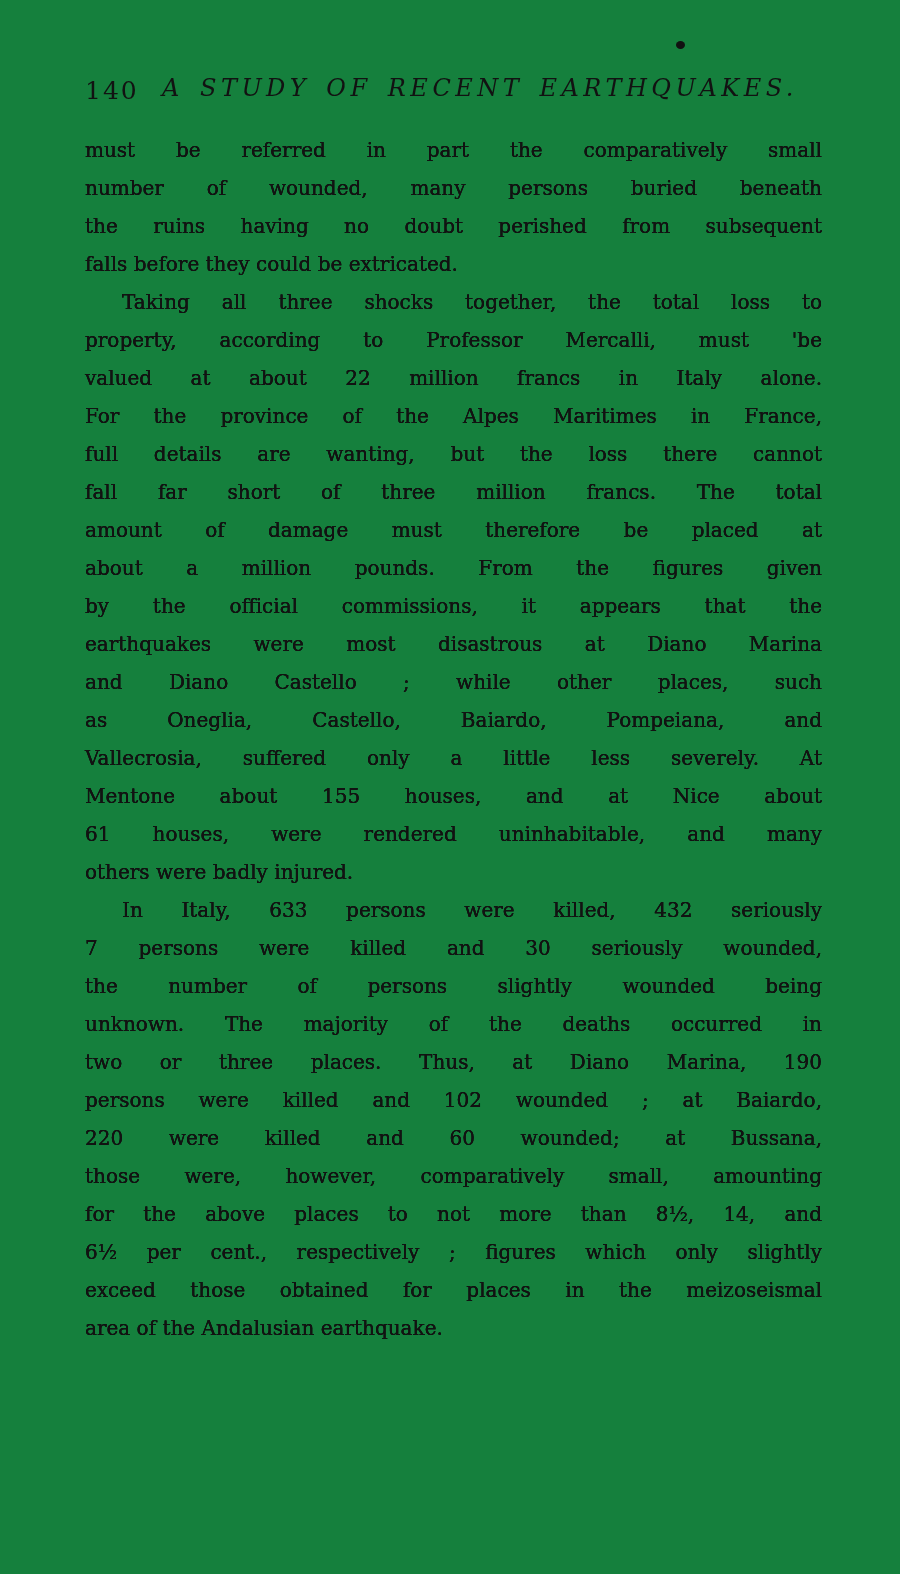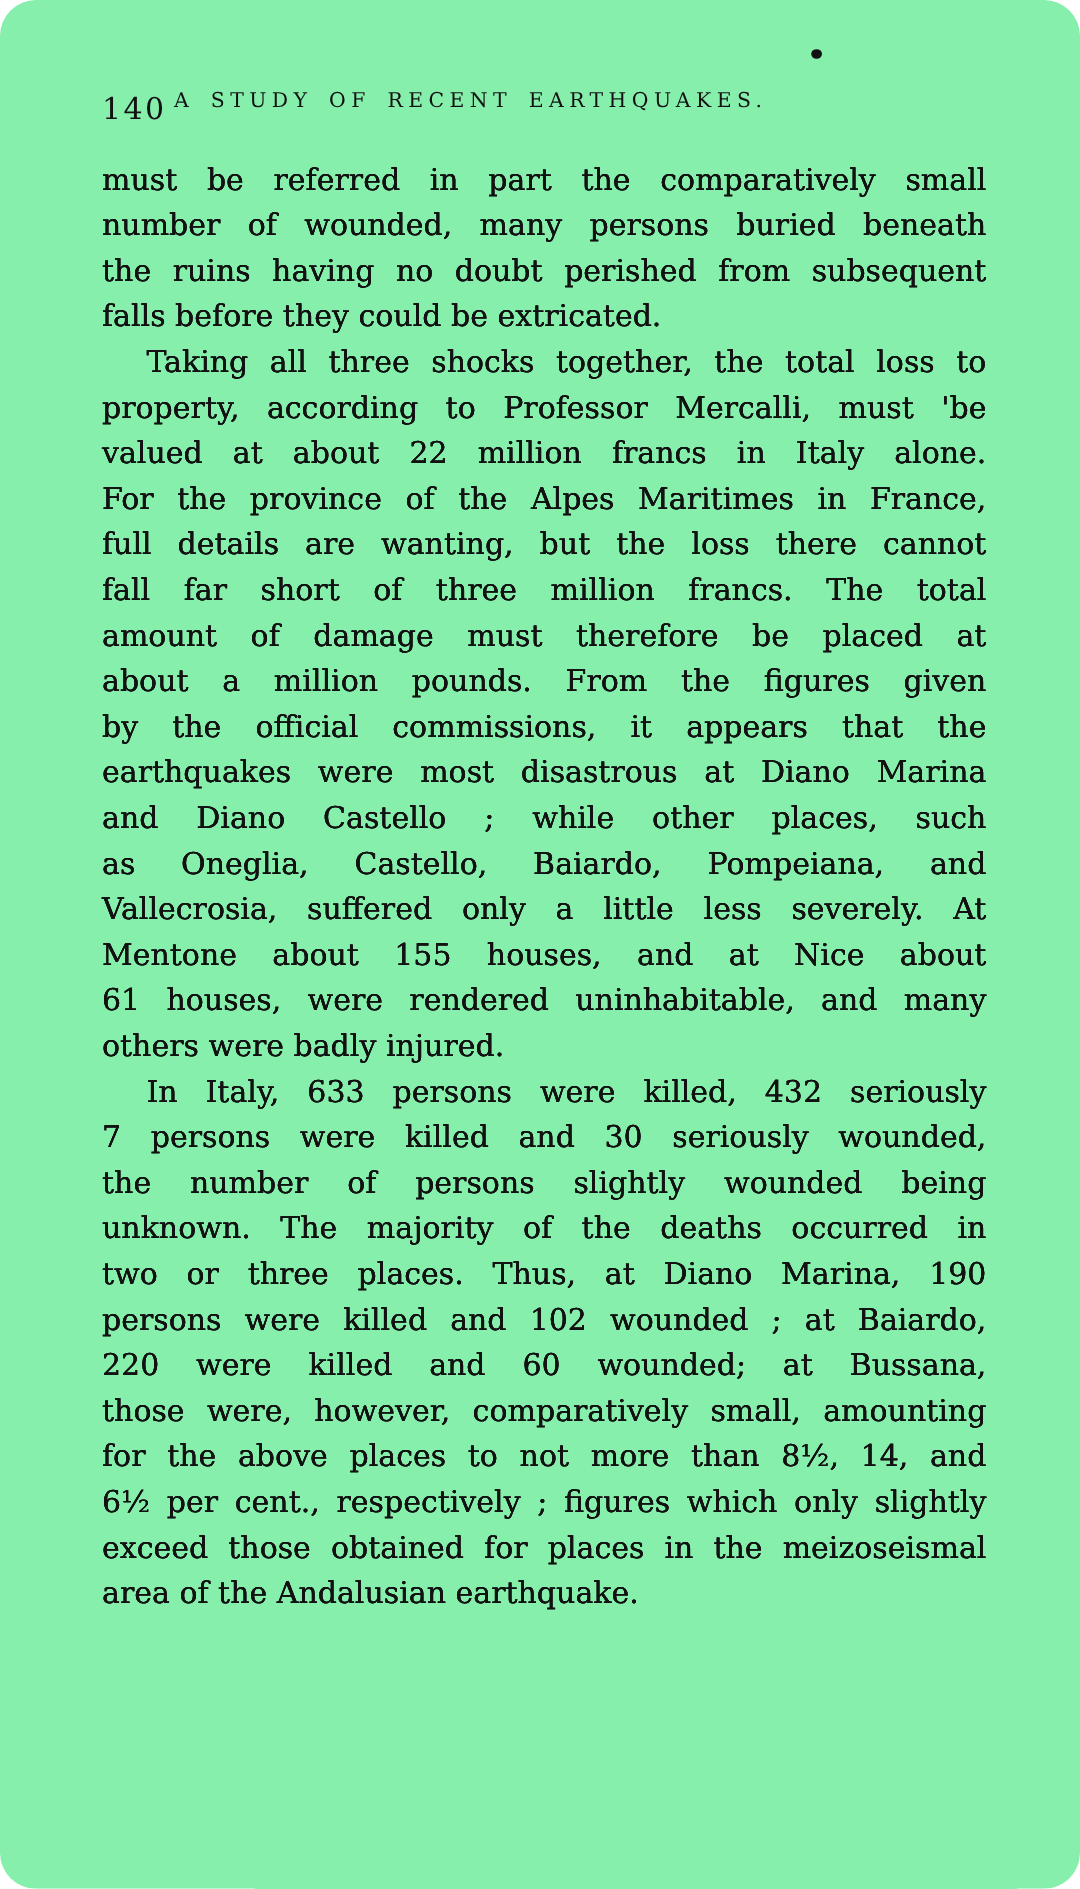--- a/index.html
+++ b/index.html
@@ -4,25 +4,24 @@
 <style>
   html, body {
     margin: 0;
     padding: 0;
     background: #ffffff;
   }
   #page {
     position: relative;
     width: 900px;
     height: 1574px;
-    background: #86efac;
+    background: #15803d;
     overflow: hidden;
     font-family: "DejaVu Serif", serif;
     color: #121212;
-    border-radius: 30px;
   }
   
   #header {
     position: absolute;
     top: 74px;
     left: 85px;
     right: 85px;
     height: 34px;
   }
   #page-number {
@@ -30,44 +29,46 @@
     left: 0;
     top: 2px;
     font-size: 25px;
     letter-spacing: 2px;
   }
   #running-title {
     position: absolute;
     left: 60px;
     right: 0;
     top: 0;
-    font-size: 17px;
+    text-align: center;
+    font-size: 24px;
     letter-spacing: 4.5px;
     word-spacing: 4px;
     white-space: nowrap;
+    font-style: italic;
   }
   
   #ink-dot {
     position: absolute;
     left: 676px;
     top: 41px;
     width: 9px;
     height: 8px;
     background: #111;
     border-radius: 50%;
   }
   
   #body-text {
     position: absolute;
     left: 85px;
     top: 131px;
     width: 737px;
   }
   .line {
-    font-size: 25px;
+    font-size: 20px;
     line-height: 38px;
     height: 38px;
     text-align: justify;
     text-align-last: justify;
     text-shadow: 0 0 0.5px #121212, 0 0 0.3px #121212;
     overflow: visible;
     white-space: normal;
   }
   .line.indent {
     padding-left: 37px;

